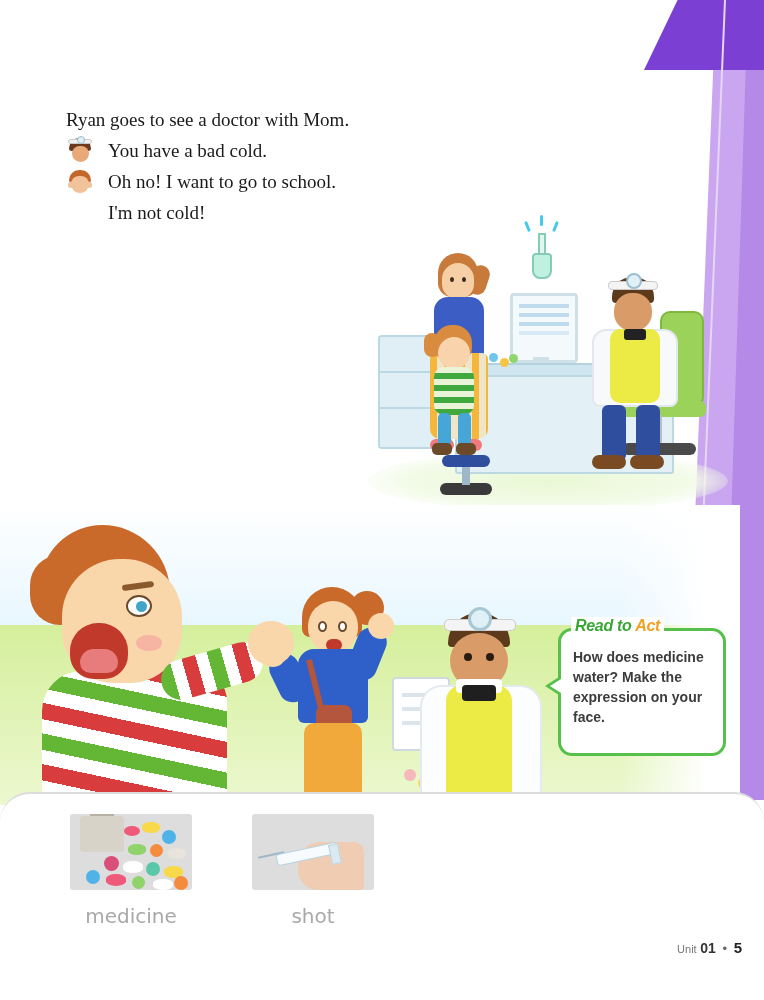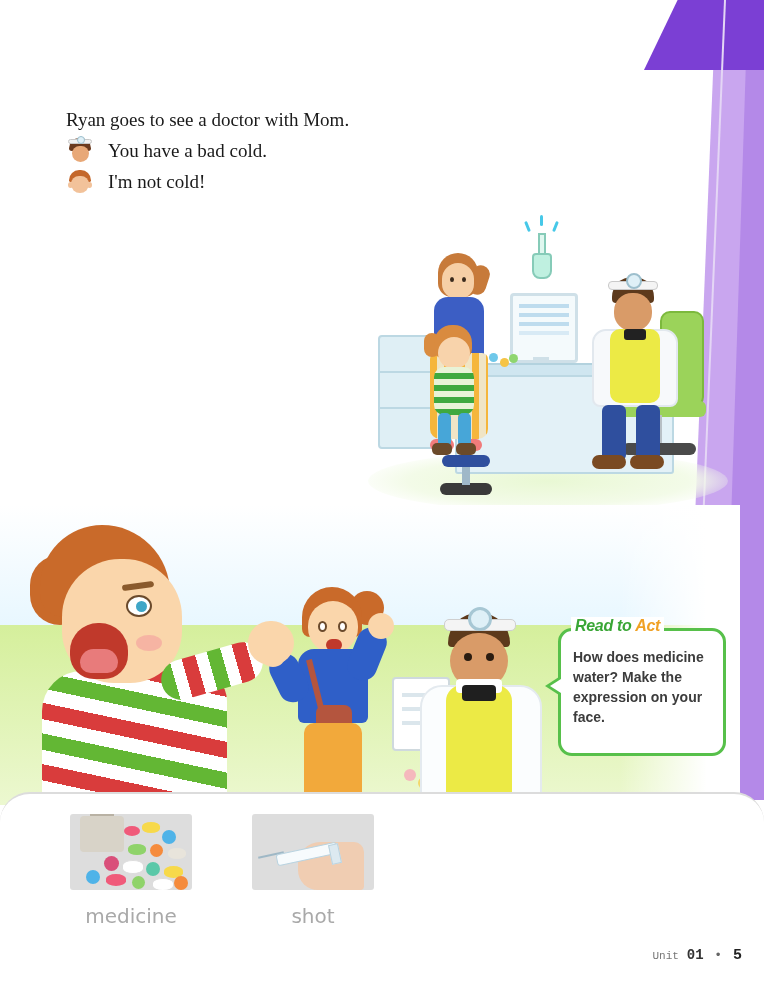--- a/index.html
+++ b/index.html
@@ -721,24 +721,24 @@
   .thumb-shot { background: linear-gradient(160deg,#cfe6f2 0%, #e8f3f8 55%, #d3e5ee 100%); }
   .thumb-shot .hand { position: absolute; left: 46px; top: 28px; width: 66px; height: 48px; border-radius: 22px 10px 4px 20px; background: #f0cdb2; }
   .thumb-shot .syringe { position: absolute; left: 24px; top: 34px; width: 60px; height: 10px; background: #f7fbfd; border: 1px solid #b9d3e0; border-radius: 3px; transform: rotate(-12deg); }
   .thumb-shot .needle { position: absolute; left: 6px; top: 40px; width: 26px; height: 2px; background: #9fb8c6; transform: rotate(-12deg); }
   .thumb-shot .plunger { position: absolute; left: 78px; top: 30px; width: 8px; height: 18px; background: #dce9f0; border: 1px solid #b9d3e0; transform: rotate(-12deg); }
 
   
   .footer {
     position: absolute;
     right: 22px;
-    bottom: 36px;
+    bottom: 44px;
     font-size: 13px;
     color: #555;
-    font-family: Liberation Mono, monospace;
+    font-family: Liberation Sans, sans-serif;
   }
   .footer .unit-word { font-size: 11px; color: #777; }
   .footer .unit-num { font-weight: bold; color: #333; font-size: 14px; }
   .footer .star { color: #666; margin: 0 3px; }
   .footer .page { font-weight: bold; color: #222; font-size: 15px; }
 </style>
 </head>
 <body>
 
 <div class="corner-purple-light"></div>
@@ -763,20 +763,21 @@
 
 
 
   <div class="speaker-line">
     <span class="avatar boy">
       <span class="hair"></span>
         <span class="ear l"></span>
         <span class="ear r"></span>
         <span class="face"></span>
     </span>
+    <span>Oh no! I want to go to school.</span>
   </div>
 
   <div class="line indent">
     <span>I'm not cold!</span>
   </div>
 </div>
 
 <div class="scene-clinic">
   <div class="clinic-floor"></div>
   <div class="cabinet">

